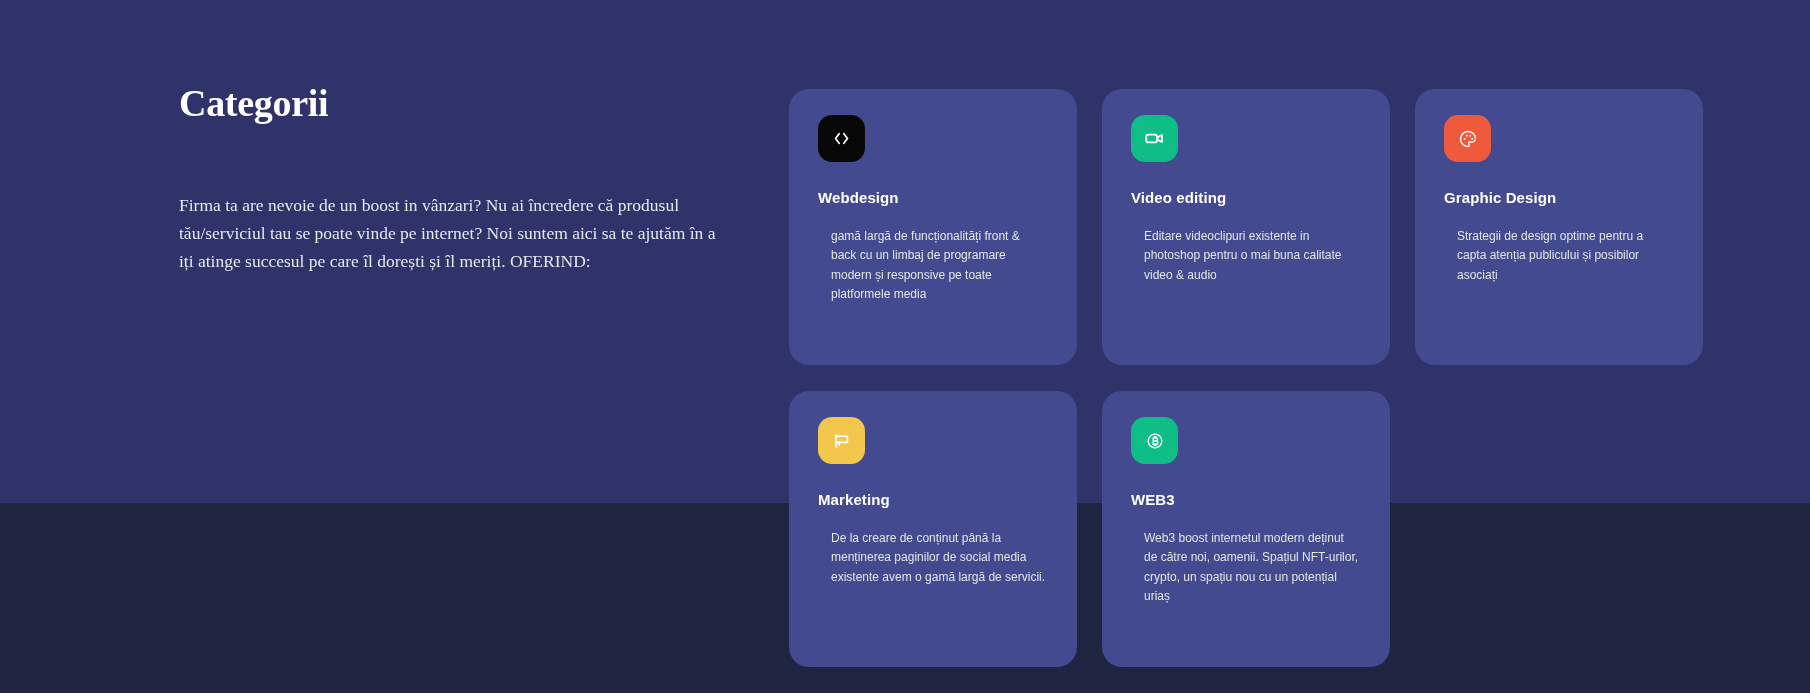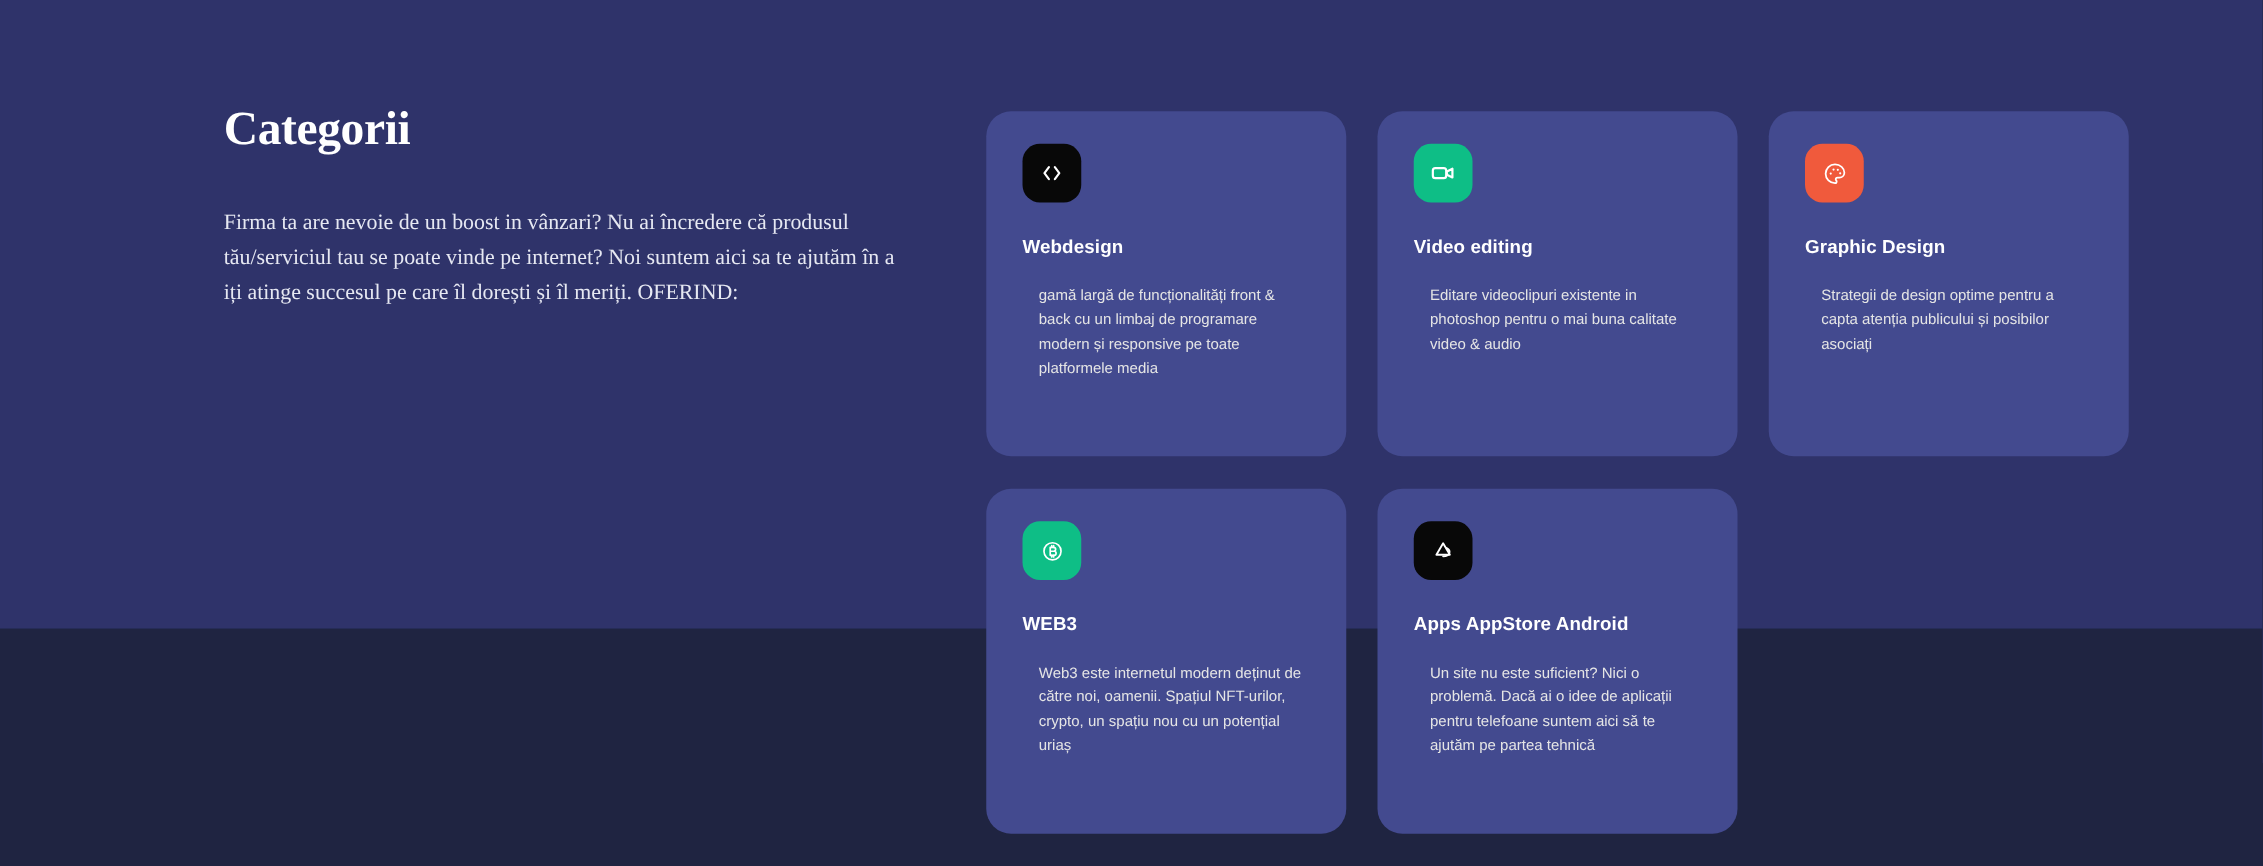--- a/index.html
+++ b/index.html
@@ -30,21 +30,21 @@
     left:179px; top:83px; width:545px;font-family:Liberation Serif, serif;
   }
   #page-title {
     font-size:38px;
     font-weight:bold;
     color:#ffffff;
     letter-spacing:-0.3px;
     line-height:1.1;
   }
   #intro-paragraph {
-    margin-top:38px;
+    margin-top:66px;
     font-size:17.5px;
     line-height:1.62;
     color:#e6e8f2;
     font-weight:400;
     max-width:545px;
   }
 
   
   #cards-grid {
     position:absolute;
@@ -137,42 +137,43 @@
             <circle cx="10.6" cy="8" r="1.05" fill="#ffffff" stroke="none"></circle>
             <circle cx="14.7" cy="8.2" r="1.05" fill="#ffffff" stroke="none"></circle>
             <circle cx="17" cy="11.6" r="1.05" fill="#ffffff" stroke="none"></circle>
           </svg>
         </span>
       </div>
       <h3 class="card-title">Graphic Design</h3>
       <p class="card-body">Strategii de design optime pentru a capta atenția publicului și posibilor asociați</p>
     </article>
 
+    <article class="card">
+      <div class="card-icon" style="background:#f3c64c;">
+        <span>
+          <svg width="20" height="20" viewBox="0 0 24 24" fill="none" stroke="#ffffff" stroke-width="1.9" stroke-linecap="round" stroke-linejoin="round">
+            <path d="M5 4.5v15"></path>
+            <path d="M5 6.2h13.5v7.4H5z"></path>
+            <path d="M8.6 13.6v3.6"></path>
+          </svg>
+        </span>
+      </div>
+      <h3 class="card-title">Marketing</h3>
+      <p class="card-body">De la creare de conținut până la menținerea paginilor de social media existente avem o gamă largă de servicii.</p>
+    </article>
 
     <article class="card">
       <div class="card-icon" style="background:#0ebe86;">
         <span>
           <svg width="20" height="20" viewBox="0 0 24 24" fill="none" stroke="#ffffff" stroke-width="1.6" stroke-linecap="round" stroke-linejoin="round">
             <circle cx="12" cy="12" r="8.2"></circle>
             <path d="M9.8 8.2h3.3a1.9 1.9 0 0 1 0 3.8H9.8zM9.8 12h3.7a1.95 1.95 0 0 1 0 3.9H9.8z"></path>
             <path d="M11.3 6.6v1.6M13.1 6.6v1.6M11.3 15.9v1.6M13.1 15.9v1.6"></path>
           </svg>
         </span>
       </div>
       <h3 class="card-title">WEB3</h3>
-      <p class="card-body">Web3 este internetul modern deținut de către noi, oamenii. Spațiul NFT-urilor, crypto, un spațiu nou cu un potențial uriaș</p>
+      <p class="card-body">Web3 boost internetul modern deținut de către noi, oamenii. Spațiul NFT-urilor, crypto, un spațiu nou cu un potențial uriaș</p>
     </article>
 
-    <article class="card">
-      <div class="card-icon" style="background:#080808;">
-        <span>
-          <svg width="19" height="19" viewBox="0 0 24 24" fill="none" stroke="#ffffff" stroke-width="1.9" stroke-linecap="round" stroke-linejoin="round">
-            <path d="M5.2 16.2 12 4.6l6.8 11.6z"></path>
-            <path d="M15.6 9.4c1.7.9 2.9 2.3 2.9 3.9 0 2.6-2.9 4.5-6.5 4.5"></path>
-          </svg>
-        </span>
-      </div>
-      <h3 class="card-title">Apps AppStore Android</h3>
-      <p class="card-body">Un site nu este suficient? Nici o problemă. Dacă ai o idee de aplicații pentru telefoane suntem aici să te ajutăm pe partea tehnică</p>
-    </article>
 
   </section>
 </div>
 
 </body></html>

